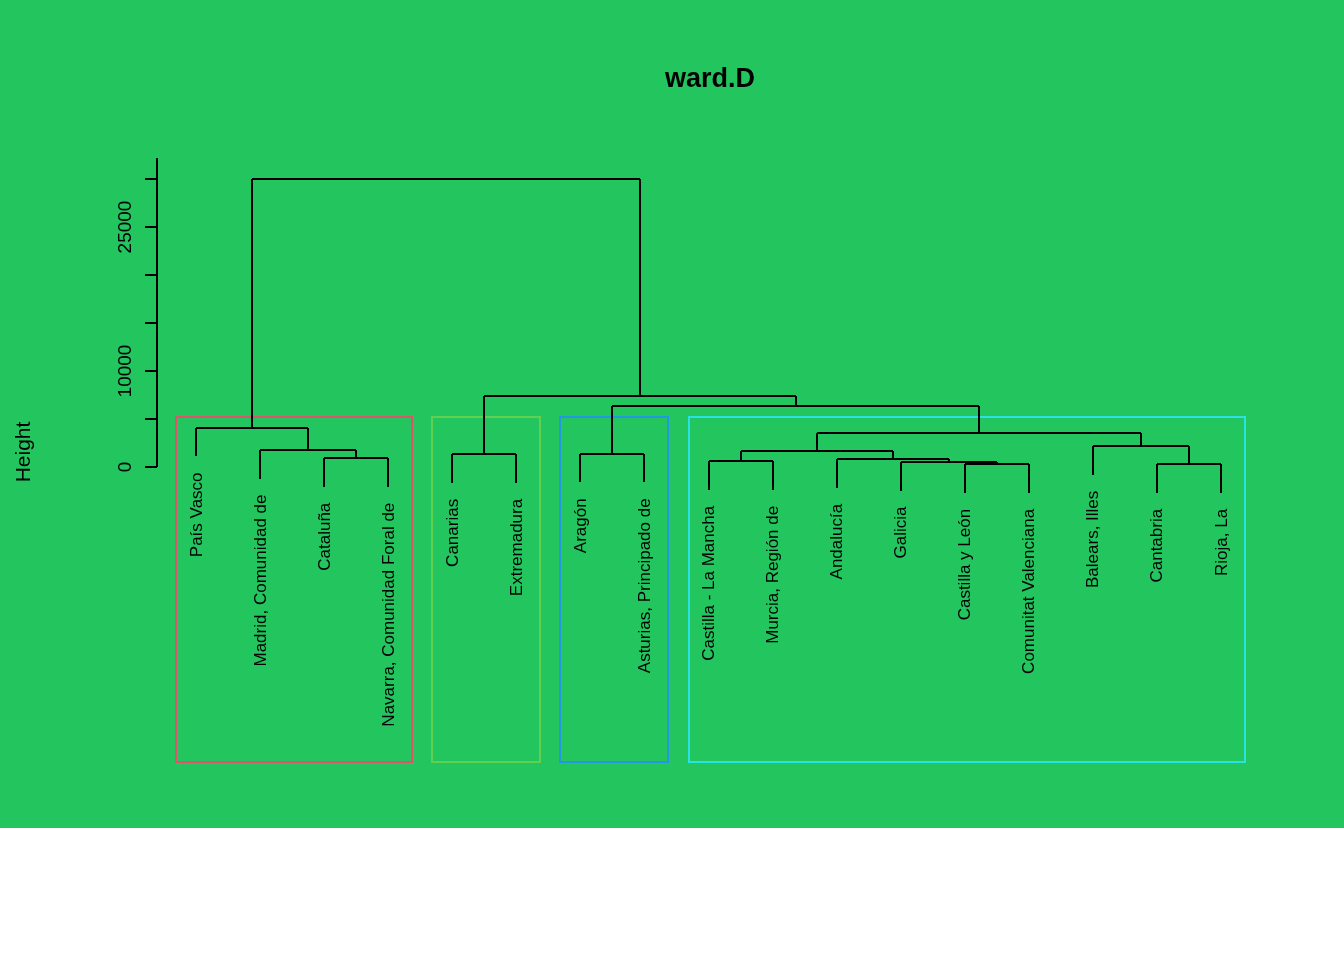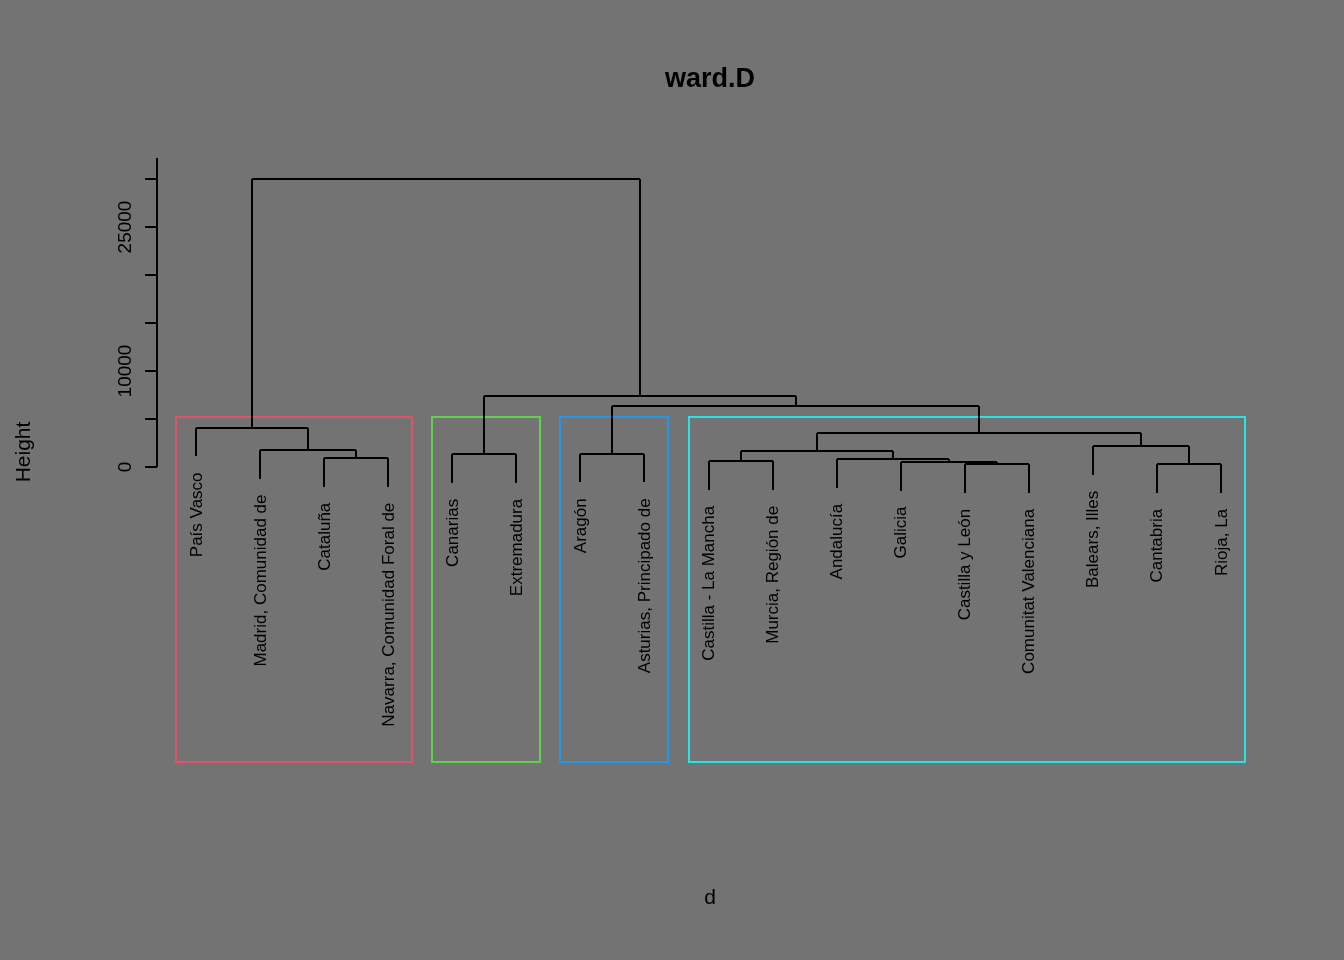--- a/index.html
+++ b/index.html
@@ -1,20 +1,20 @@
 <!DOCTYPE html>
 <html><head>
 <meta charset="utf-8">
 <style>
   html, body { margin: 0; padding: 0; background: #ffffff; }
   .plot-canvas {
     position: relative;
     width: 1344px;
-    height: 960px;
-    background: #737373;
+    height: 828px;
+    background: #22c55e;
     overflow: hidden;
     font-family: "Liberation Sans", sans-serif;
   }
   svg text {
     font-family: "Liberation Sans", sans-serif;
     fill: #000000;
   }
   .plot-title { font-size: 27px; font-weight: bold; }
   .axis-label { font-size: 21px; }
   .tick-label { font-size: 19px; }

